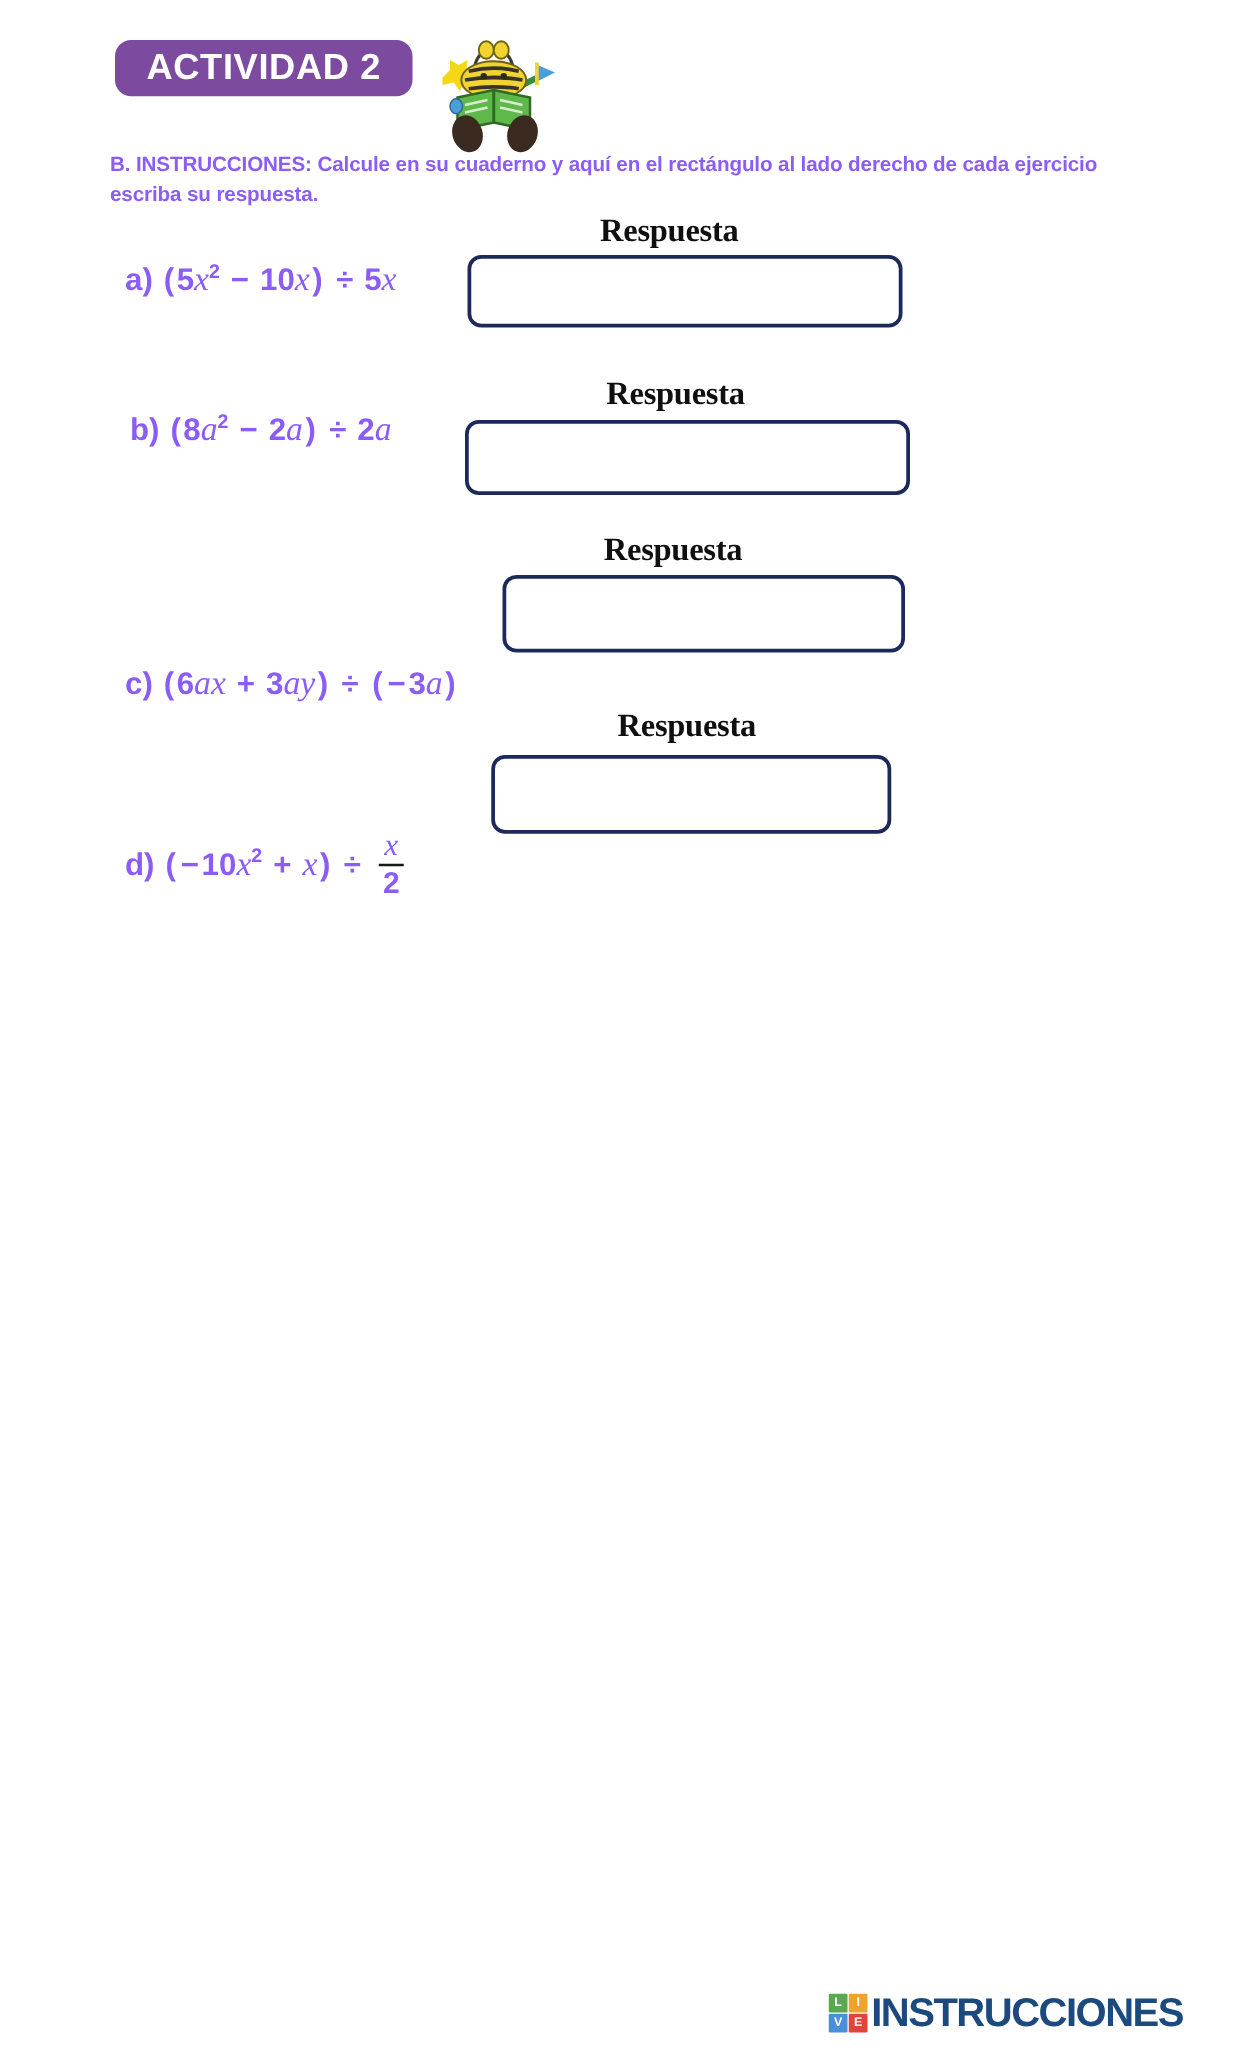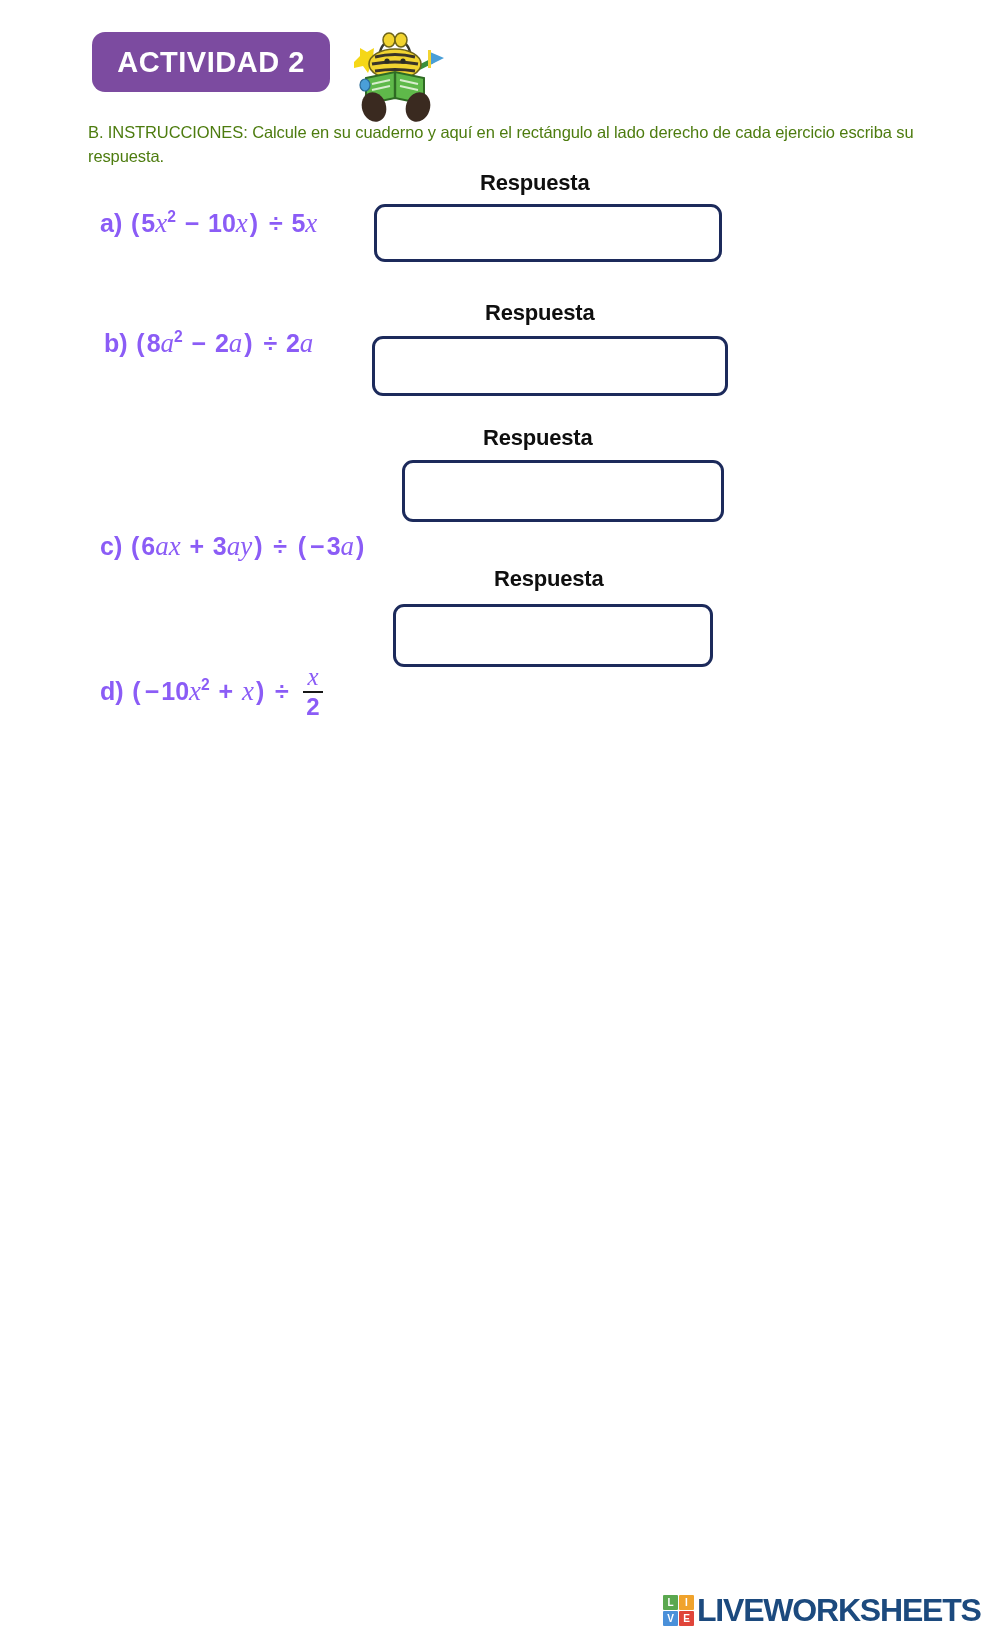--- a/index.html
+++ b/index.html
@@ -22,21 +22,21 @@
     left: 92px;
     top: 28px;
     width: 400px;
     height: 78px;
   }
   #activity-badge {
     position: absolute;
     left: 0;
     top: 4px;
     width: 238px;
-    height: 60px;
+    height: 45px;
     background: #7c4ba0;
     border-radius: 13px;
     display: flex;
     align-items: center;
     justify-content: center;
   }
   #activity-badge-label {
     color: #ffffff;
     font-size: 29px;
     font-weight: bold;
@@ -53,23 +53,23 @@
     height: 96px;
   }
 
   
   #instructions {
     position: absolute;
     left: 88px;
     top: 120px;
     width: 828px;
     font-size: 16.5px;
-    font-weight: normal;
+    font-weight: bold;
     line-height: 1.47;
-    color: #4d7c0f;
+    color: #8b5cf6;
     letter-spacing: -0.1px;
   }
 
   
   .exercise-row {
     position: absolute;
     left: 0;
     width: 1000px;
   }
   .expr {
@@ -130,24 +130,24 @@
   }
   .frac .bot {
     display: block;
     font-family: "Liberation Sans", sans-serif;
     font-weight: bold;
     font-size: 24px;
   }
 
   .answer-label {
     position: absolute;
-    font-size: 22px;
+    font-size: 26px;
     font-weight: bold;
     color: #0f0f0f;
-    font-family: Liberation Sans, sans-serif;
+    font-family: Liberation Serif, serif;
     letter-spacing: -0.2px;
   }
   .answer-box {
     position: absolute;
     background: #ffffff;
     border: 3px solid #1c2a5b;
     border-radius: 11px;
     box-sizing: border-box;
   }
 
@@ -283,14 +283,14 @@
   <div class="answer-box" style="left:393px; top:604px; width:320px; height:63px;"></div>
 </div>
 
 <div id="footer-logo">
   <div id="logo-mark">
     <div class="lm-l">L</div>
     <div class="lm-i">I</div>
     <div class="lm-v">V</div>
     <div class="lm-e">E</div>
   </div>
-  <span id="logo-text">LIVEWORKSHEETS</span>
+  <span id="logo-text">INSTRUCCIONES</span>
 </div>
 
 </body></html>

